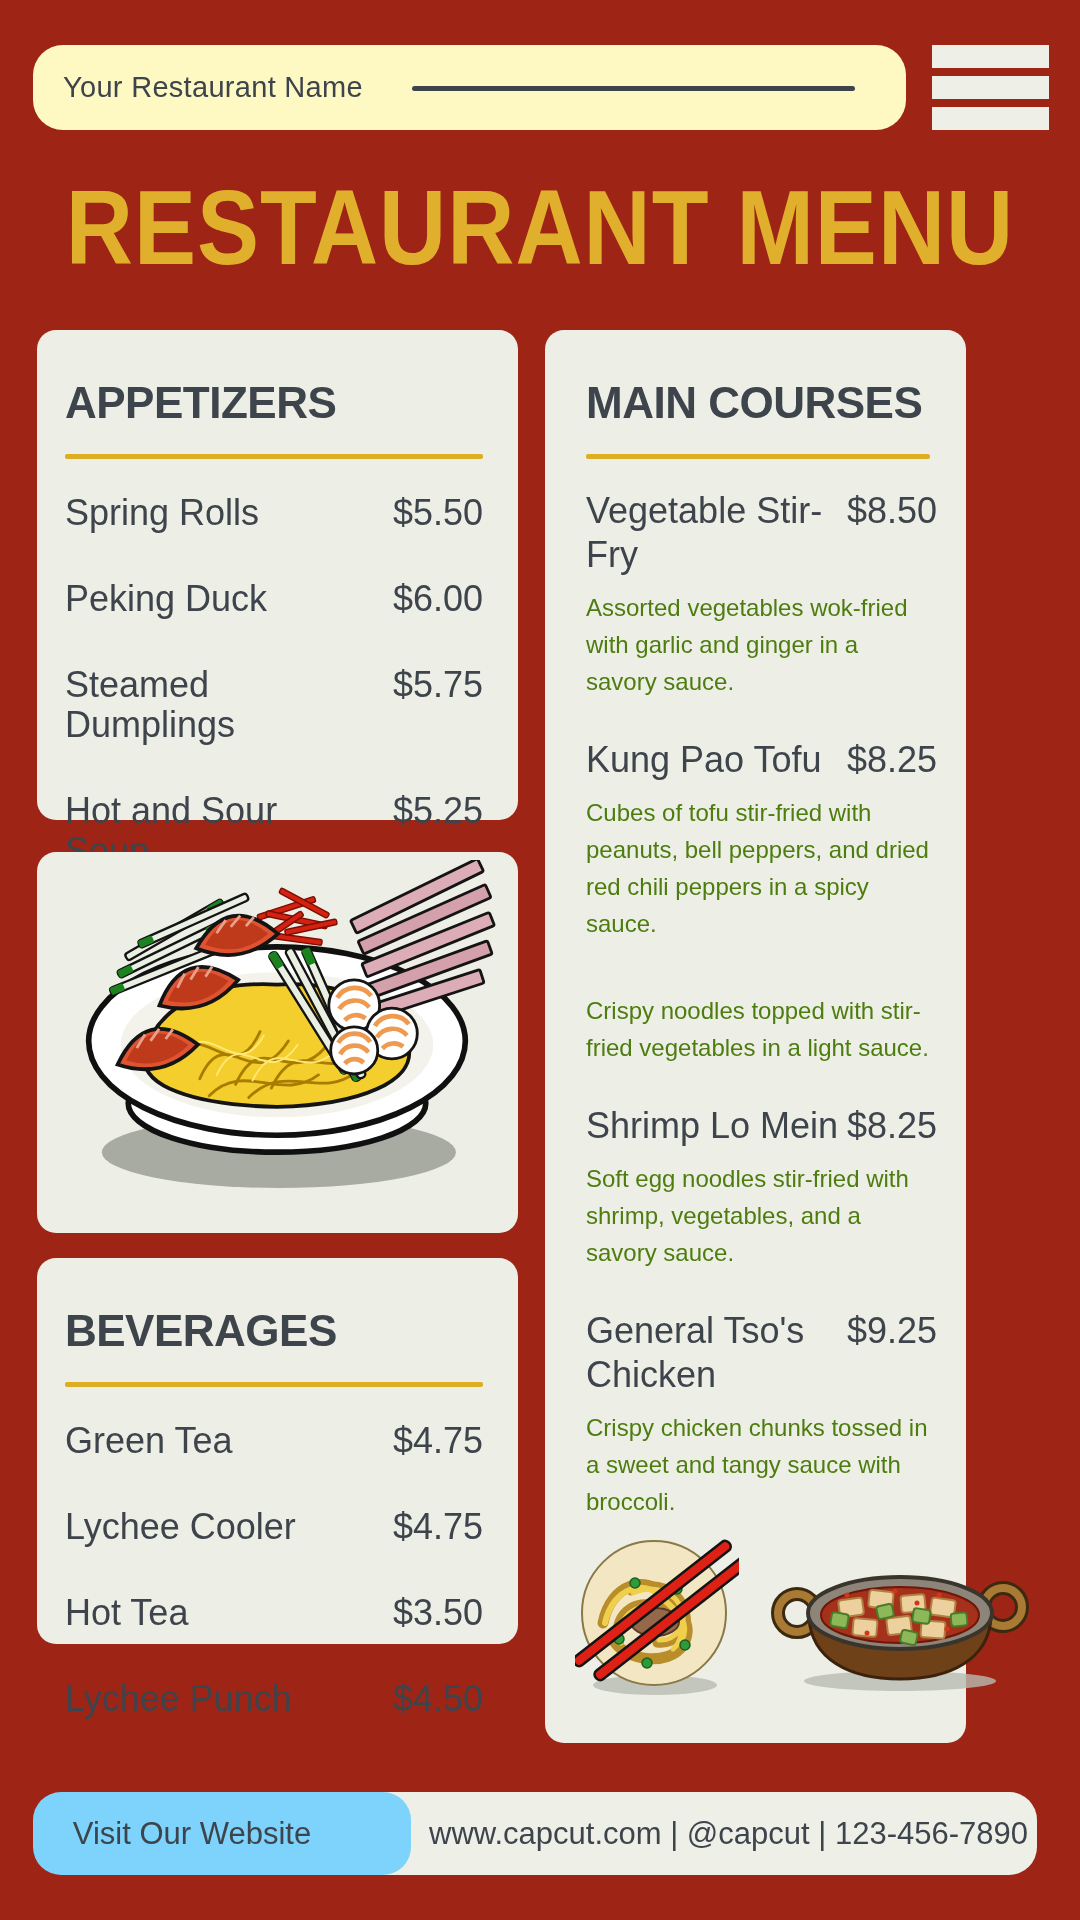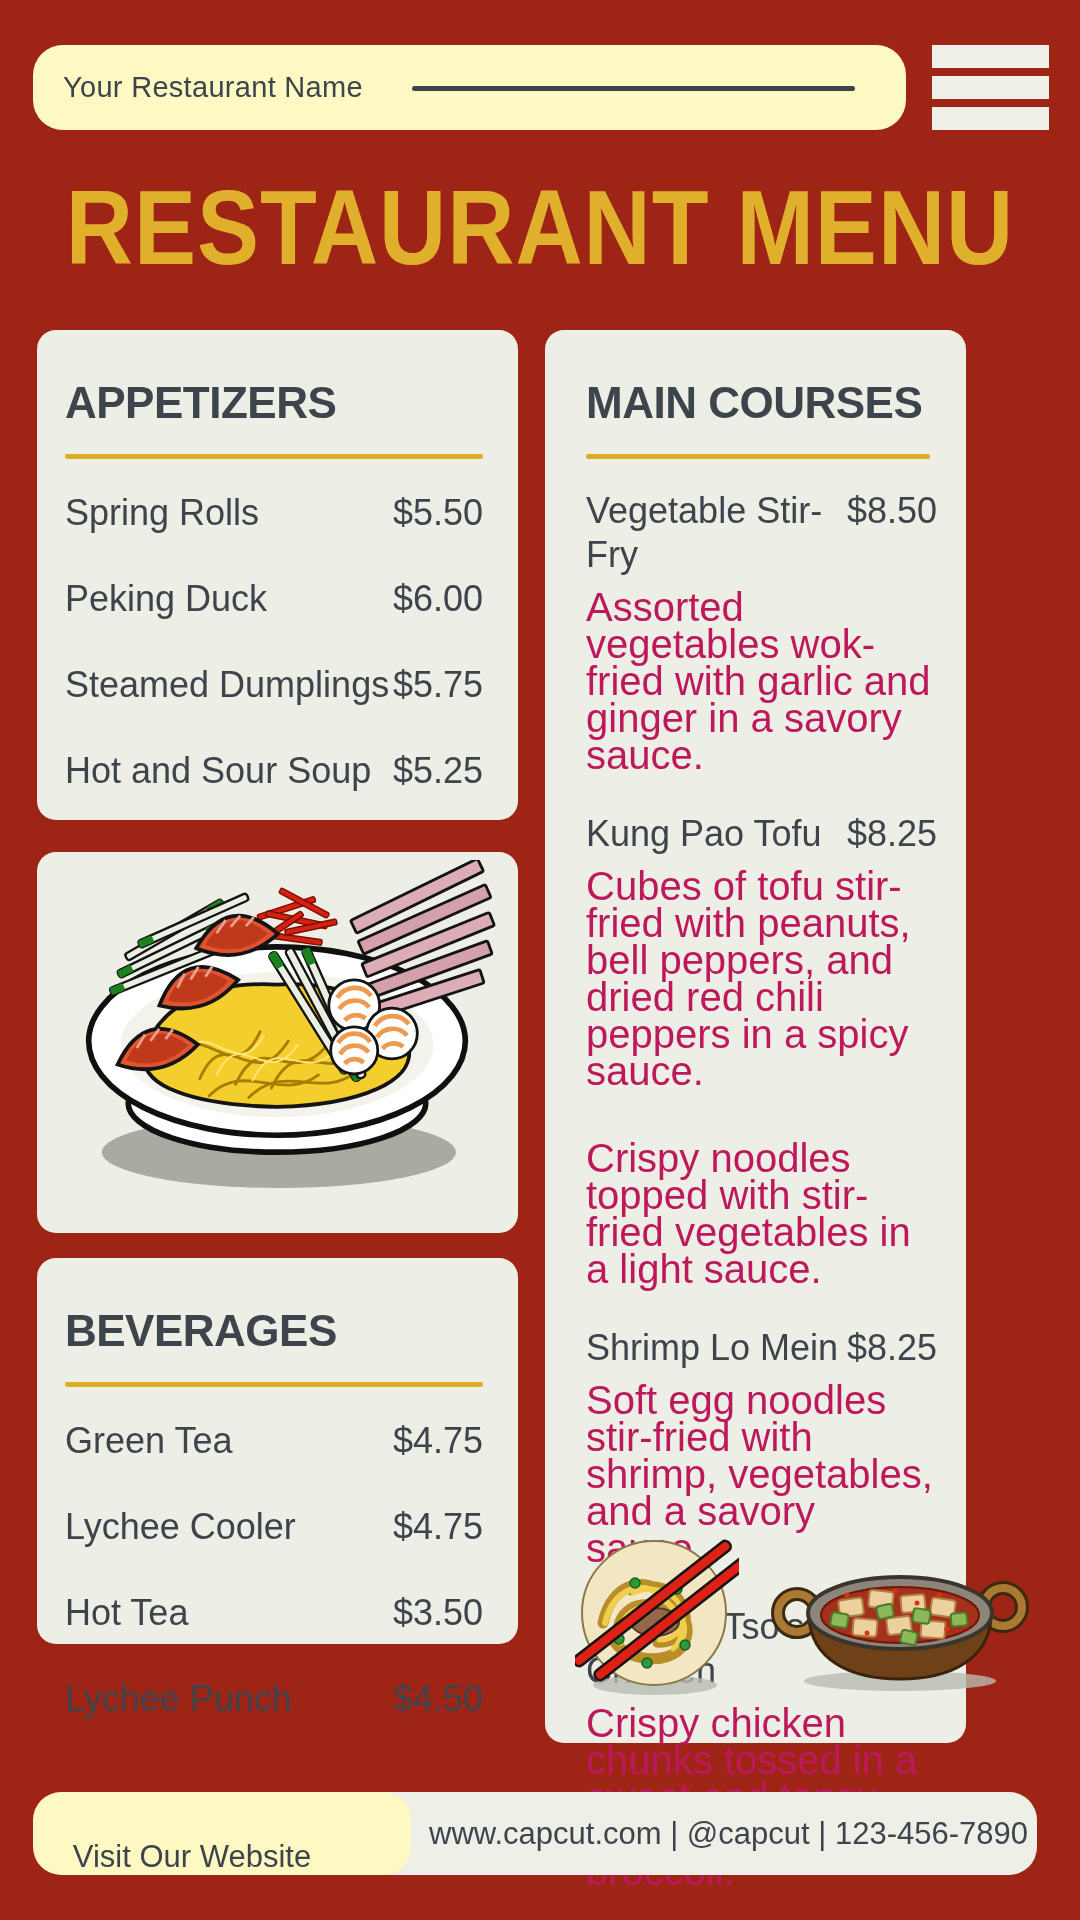--- a/index.html
+++ b/index.html
@@ -37,44 +37,44 @@
   .card h2{
     margin:48px 35px 0 28px;font-size:44px;line-height:50px;font-weight:700;
     color:#3e444c;letter-spacing:-.5px;
   }
   #card-mains h2{margin-left:33px;margin-right:29px;}
   .rule{height:5px;background:#dcae24;border-radius:2px;margin:26px 35px 0 28px;}
   #card-mains .rule{margin-left:33px;margin-right:36px;}
   
   .rows{margin:34px 35px 0 28px;display:flex;flex-direction:column;gap:46px;}
   .row{display:flex;justify-content:space-between;align-items:baseline;
-    font-size:36px;line-height:40px;color:#3e444c;}
+    font-size:36px;line-height:40px;color:#3e444c;gap:40px;}
   
   .mains-list{margin:30px 29px 0 33px;display:flex;flex-direction:column;gap:38px;}
   .mrow{display:flex;justify-content:space-between;align-items:flex-start;
     font-size:36px;line-height:44px;color:#3e444c;}
   .mname{width:330px;}
-  .mdesc{margin-top:12px;font-size:40px;line-height:37px;color:#be185d;
+  .mdesc{margin-top:12px;font-size:24px;line-height:37px;color:#4d7c0f;
     padding-right:4px;}
   .photos{position:absolute;left:0;bottom:44px;width:100%;height:170px;}
   .photo-noodles{position:absolute;left:30px;bottom:0px;}
   .photo-tofu{position:absolute;left:224px;bottom:6px;}
   
   #card-image svg{position:absolute;left:14px;top:8px;}
   
   .footer-white{
     position:absolute;left:60px;top:1792px;width:977px;height:83px;
     background:#eef0e8;border-radius:28px;box-sizing:border-box;
     display:flex;align-items:center;justify-content:center;padding-left:360px;
     font-size:31px;color:#3e444c;
   }
   .footer-pill{
     position:absolute;left:33px;top:1792px;width:378px;height:83px;
-    background:#fef9c3;border-radius:28px;box-sizing:border-box;
-    display:flex;align-items:flex-end;justify-content:center;padding-right:60px;
+    background:#7dd3fc;border-radius:28px;box-sizing:border-box;
+    display:flex;align-items:center;justify-content:center;padding-right:60px;
     font-size:31px;color:#3e444c;cursor:pointer;
   }
 </style>
 </head>
 <body>
 
 <div class="top-pill">
   <span class="rname">Your Restaurant Name</span>
   <span class="divider"></span>
 </div>

